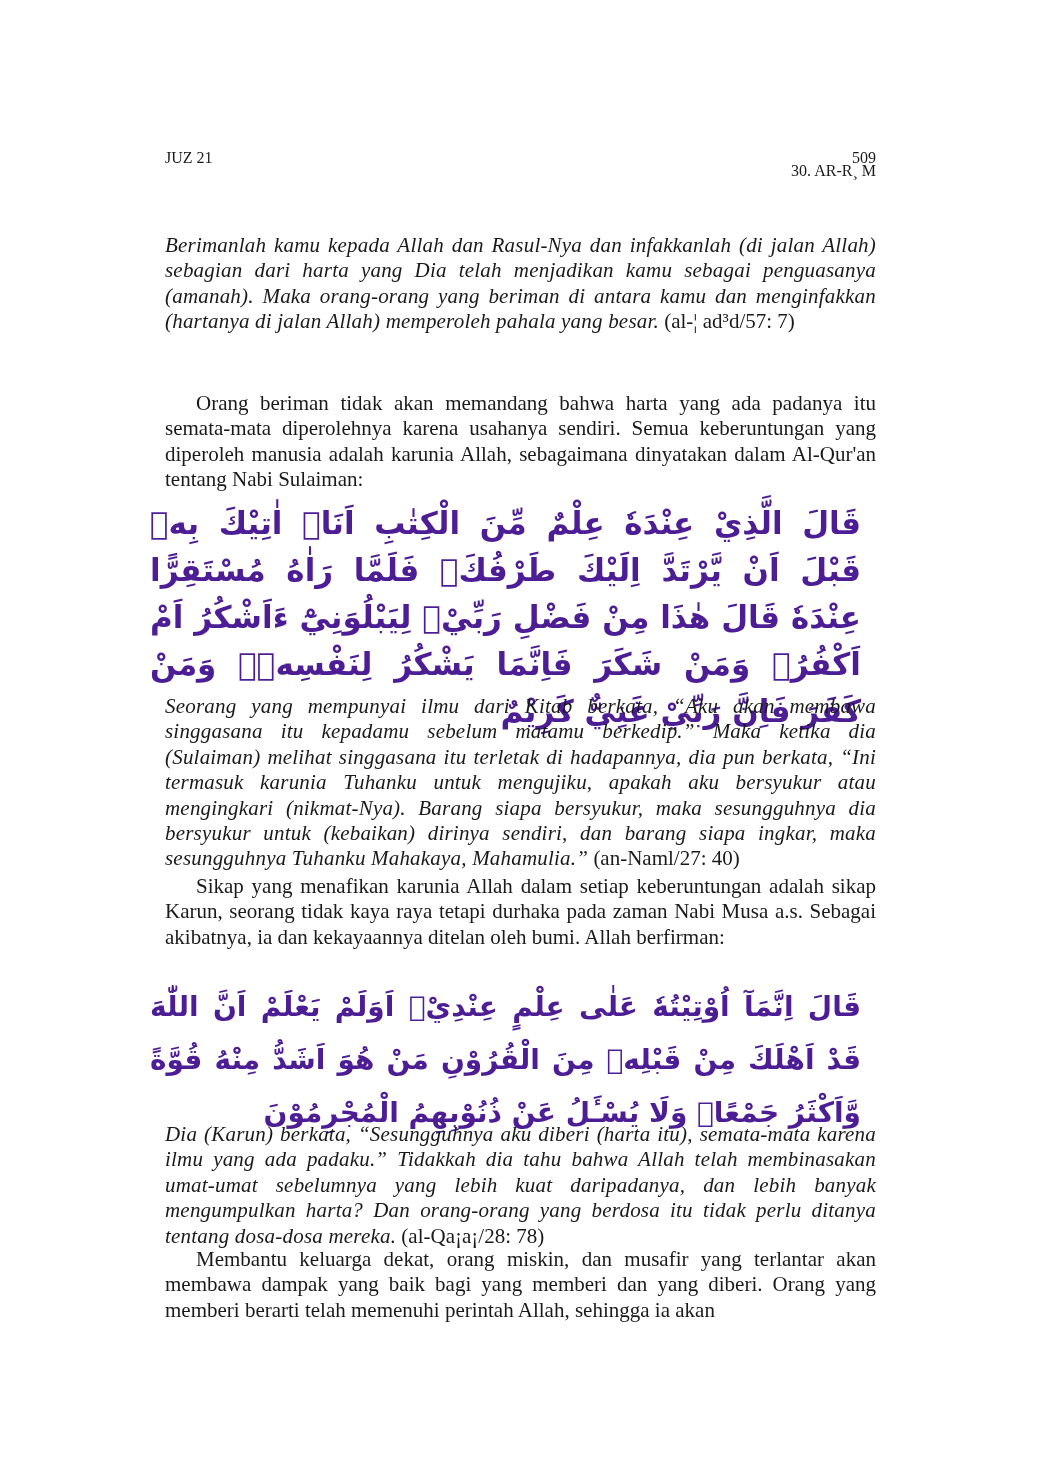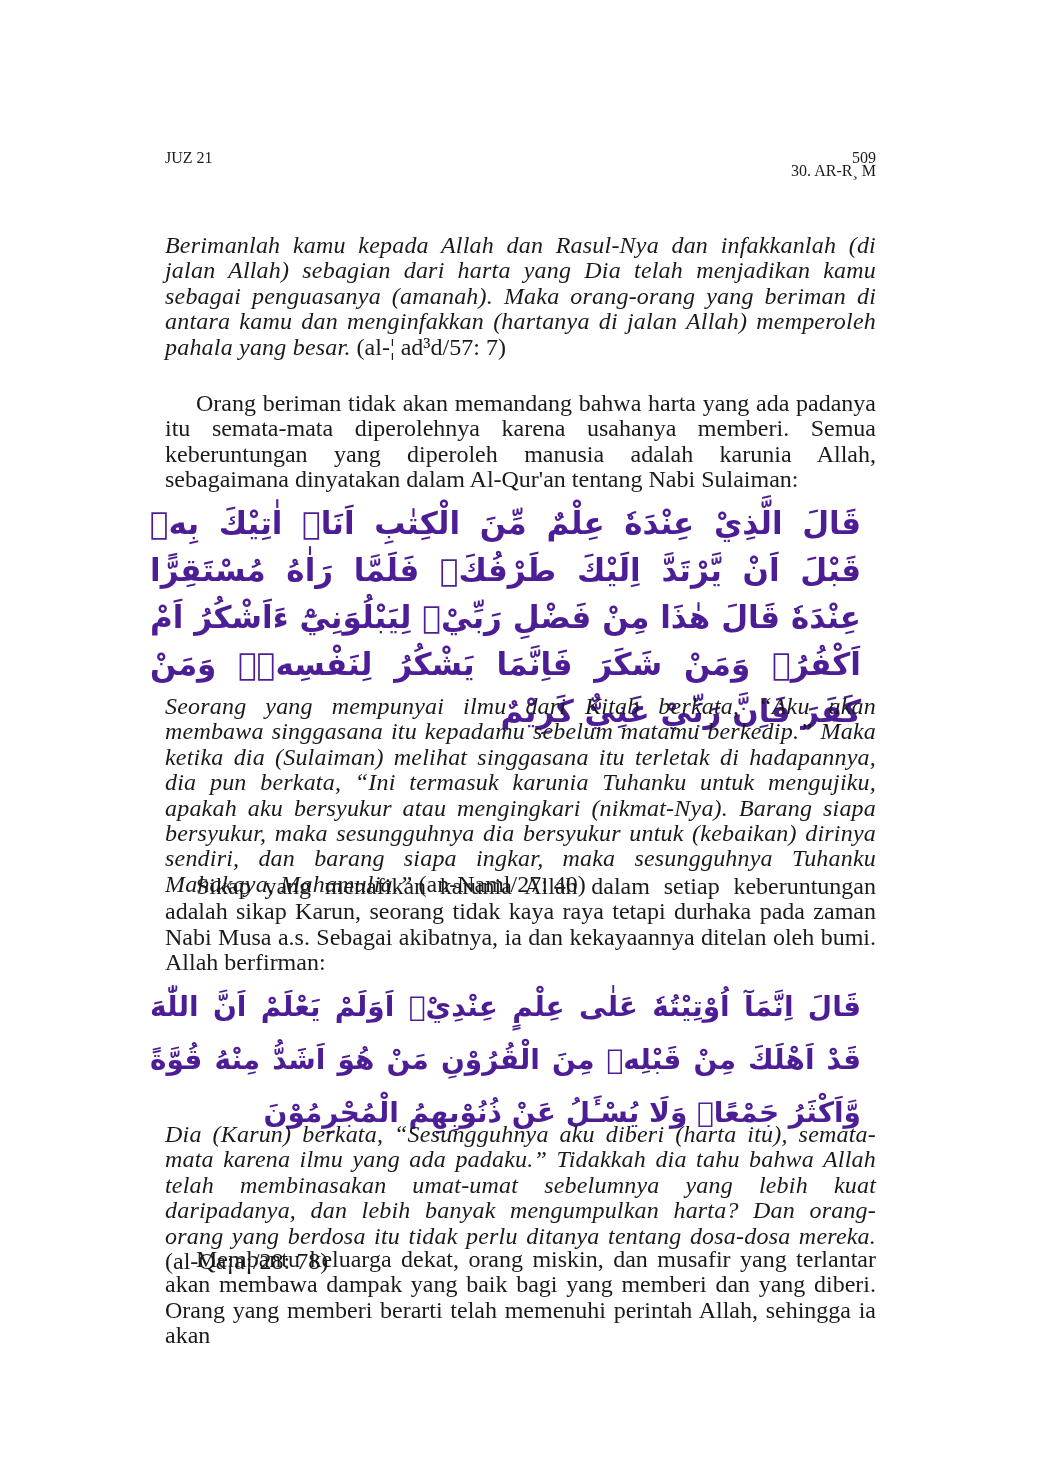--- a/index.html
+++ b/index.html
@@ -25,21 +25,21 @@
       line-height: 30px;
     }
     .header .left { position: absolute; left: 0; top: 0; }
     .header .center { position: absolute; left: 0; right: 0; top: 13px; text-align: right; }
     .header .right { position: absolute; right: 0; top: 0; }
 
     .block {
       position: absolute;
       left: 165px;
       width: 711px;
-      font-size: 24px;
+      font-size: 21px;
       line-height: 25.4px;
       text-align: justify;
       text-align-last: left;
     }
     .block.italic .it { font-style: italic; letter-spacing: 0.2px; }
     .block .ref { font-style: normal; }
     .indent { text-indent: 31px; }
 
     .arabic {
       position: absolute;
@@ -76,21 +76,21 @@
 <div class="header">
   <span class="left">JUZ 21</span>
   <span class="center">30. AR-R¸ M</span>
   <span class="right">509</span>
 </div>
 
 <div class="block italic" id="p1">
   <span class="it">Berimanlah kamu kepada Allah dan Rasul-Nya dan infakkanlah (di jalan Allah) sebagian dari harta yang Dia telah menjadikan kamu sebagai penguasanya (amanah). Maka orang-orang yang beriman di antara kamu dan menginfakkan (hartanya di jalan Allah) memperoleh pahala yang besar.</span><span class="ref"> (al-¦ ad³d/57: 7)</span>
 </div>
 
-<div class="block indent" id="p2">Orang beriman tidak akan memandang bahwa harta yang ada padanya itu semata-mata diperolehnya karena usahanya memberi. Semua keberuntungan yang diperoleh manusia adalah karunia Allah, sebagaimana dinyatakan dalam Al-Qur'an tentang Nabi Sulaiman:</div>
+<div class="block indent" id="p2">Orang beriman tidak akan memandang bahwa harta yang ada padanya itu semata-mata diperolehnya karena usahanya sendiri. Semua keberuntungan yang diperoleh manusia adalah karunia Allah, sebagaimana dinyatakan dalam Al-Qur'an tentang Nabi Sulaiman:</div>
 
 <div class="arabic a1" lang="ar">قَالَ الَّذِيْ عِنْدَهٗ عِلْمٌ مِّنَ الْكِتٰبِ اَنَا۠ اٰتِيْكَ بِهٖ قَبْلَ اَنْ يَّرْتَدَّ اِلَيْكَ طَرْفُكَۗ فَلَمَّا رَاٰهُ مُسْتَقِرًّا عِنْدَهٗ قَالَ هٰذَا مِنْ فَضْلِ رَبِّيْۗ لِيَبْلُوَنِيْٓ ءَاَشْكُرُ اَمْ اَكْفُرُۗ وَمَنْ شَكَرَ فَاِنَّمَا يَشْكُرُ لِنَفْسِهٖۚ وَمَنْ كَفَرَ فَاِنَّ رَبِّيْ غَنِيٌّ كَرِيْمٌ</div>
 
 <div class="block italic" id="p3">
   <span class="it">Seorang yang mempunyai ilmu dari Kitab berkata, “Aku akan membawa singgasana itu kepadamu sebelum matamu berkedip.” Maka ketika dia (Sulaiman) melihat singgasana itu terletak di hadapannya, dia pun berkata, “Ini termasuk karunia Tuhanku untuk mengujiku, apakah aku bersyukur atau mengingkari (nikmat-Nya). Barang siapa bersyukur, maka sesungguhnya dia bersyukur untuk (kebaikan) dirinya sendiri, dan barang siapa ingkar, maka sesungguhnya Tuhanku Mahakaya, Mahamulia.”</span><span class="ref"> (an-Naml/27: 40)</span>
 </div>
 
 <div class="block indent" id="p4">Sikap yang menafikan karunia Allah dalam setiap keberuntungan adalah sikap Karun, seorang tidak kaya raya tetapi durhaka pada zaman Nabi Musa a.s. Sebagai akibatnya, ia dan kekayaannya ditelan oleh bumi. Allah berfirman:</div>
 
 <div class="arabic a2" lang="ar">قَالَ اِنَّمَآ اُوْتِيْتُهٗ عَلٰى عِلْمٍ عِنْدِيْۗ اَوَلَمْ يَعْلَمْ اَنَّ اللّٰهَ قَدْ اَهْلَكَ مِنْ قَبْلِهٖ مِنَ الْقُرُوْنِ مَنْ هُوَ اَشَدُّ مِنْهُ قُوَّةً وَّاَكْثَرُ جَمْعًاۗ وَلَا يُسْـَٔلُ عَنْ ذُنُوْبِهِمُ الْمُجْرِمُوْنَ</div>

